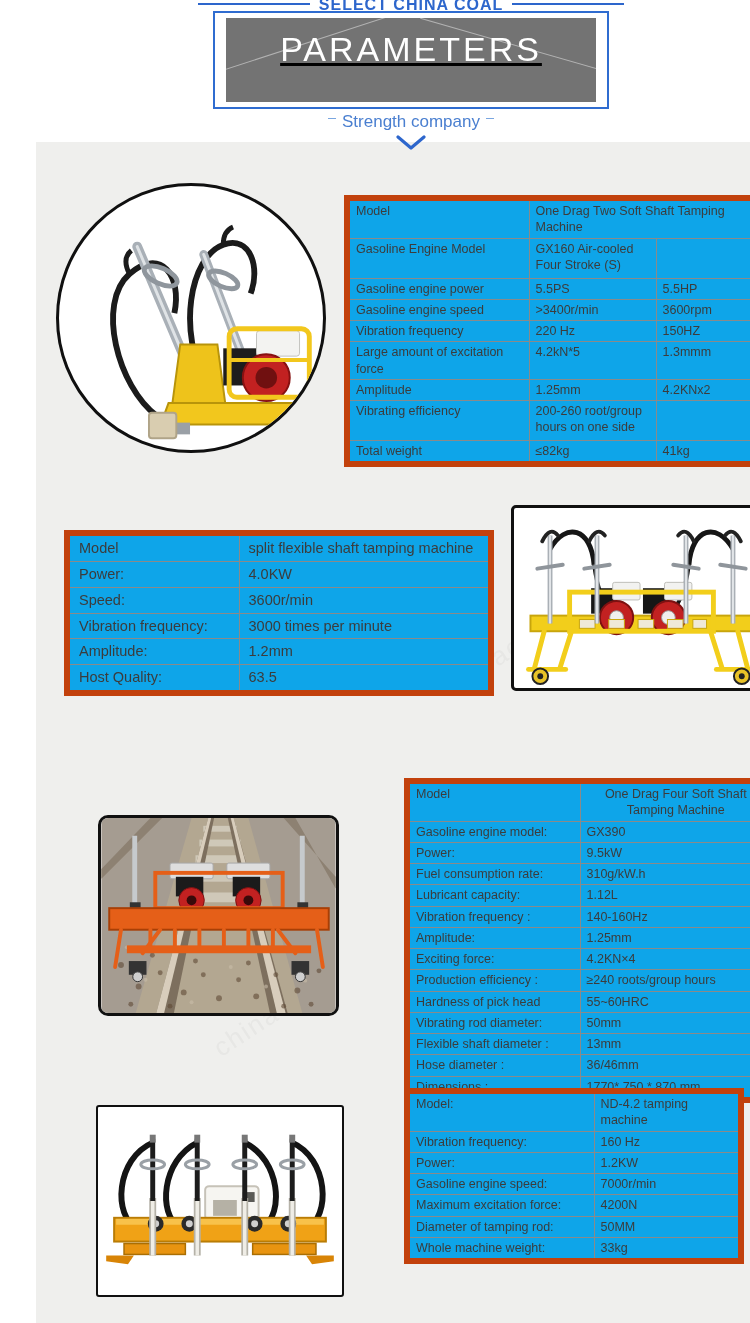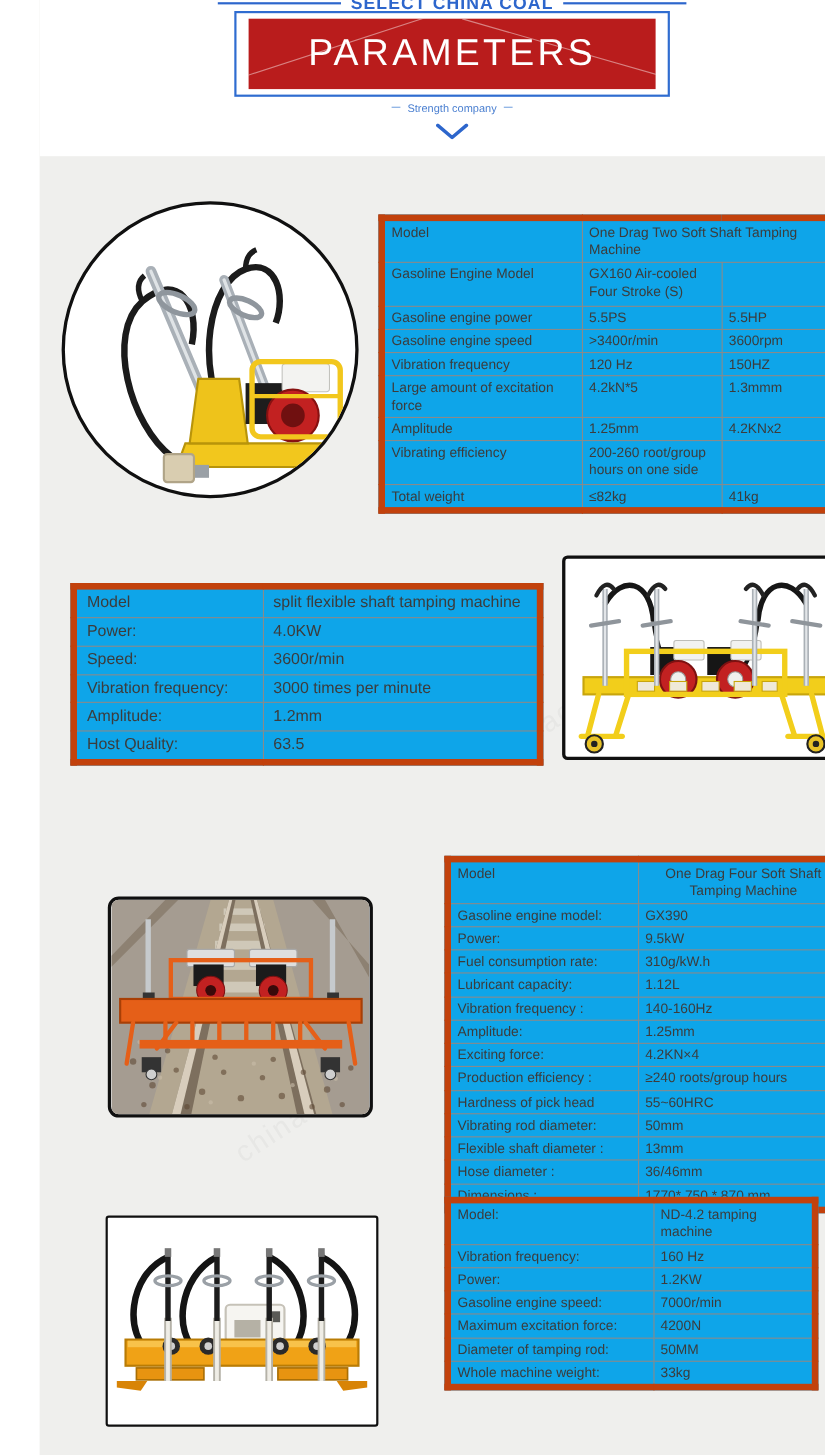--- a/index.html
+++ b/index.html
@@ -5,27 +5,27 @@
   * { margin:0; padding:0; box-sizing:border-box; }
   body { font-family:"Liberation Sans", sans-serif; background:#ffffff; }
   #canvas { position:relative; width:750px; height:1323px; background:#efefed; overflow:hidden;margin-left:36px; }
 
   
   .header { position:absolute; left:0; top:0; width:750px; height:142px; background:#ffffff; text-align:center; }
   .topline-row { position:relative; margin-top:-5px; white-space:nowrap; }
   .topline { font-size:16px; font-weight:bold; letter-spacing:1px; color:#2d66cc; vertical-align:middle; }
   .dash { display:inline-block; width:112px; height:2px; background:#2d66cc; vertical-align:middle; margin:0 9px; position:relative; top:-1px; }
   .banner { position:relative; width:396px; margin:-3px auto 0 auto; border:2px solid #2f6cd0; background:#ffffff; padding:5px 11px; }
-  .banner-inner { position:relative; height:64px; background:#b91c1c; overflow:hidden; }
+  .banner-inner { position:relative; height:84px; background:#737373; overflow:hidden;text-decoration:underline; }
   .banner-title { position:relative; display:block; line-height:62px; font-size:34px; letter-spacing:3px; color:#ffffff; }
   .banner-x { position:absolute; width:220px; height:1px; background:rgba(255,255,255,0.45); }
   .bx1 { left:-40px; top:28px; transform:rotate(-18deg); }
   .bx2 { right:-40px; top:30px; transform:rotate(16deg); }
   .subtitle-row { margin-top:3px; white-space:nowrap; }
-  .subtitle { font-size:10px; color:#4a7fd0; vertical-align:middle; }
+  .subtitle { font-size:17px; color:#4a7fd0; vertical-align:middle; }
   .tick { display:inline-block; width:8px; height:1px; background:#7aa6e0; vertical-align:middle; margin:0 6px; position:relative; top:-3px; }
   .chevron { display:block; margin:3px auto 0 auto; }
 
   
   .wm { position:absolute; font-size:26px; color:rgba(130,130,130,0.07); transform:rotate(-33deg); letter-spacing:2px; pointer-events:none; }
 
   
   .photo { position:absolute; background:#ffffff; border:3px solid #101010; overflow:hidden; }
   .ph1 { left:20px; top:183px; width:270px; height:270px; border-radius:50%; }
   .ph2 { left:475px; top:505px; width:261px; height:186px; border-radius:5px; }
@@ -125,21 +125,21 @@
       <td>5.5PS</td>
       <td>5.5HP</td>
     </tr>
     <tr class="h20">
       <td>Gasoline engine speed</td>
       <td>&gt;3400r/min</td>
       <td>3600rpm</td>
     </tr>
     <tr class="h20">
       <td>Vibration frequency</td>
-      <td>120 Hz</td>
+      <td>220 Hz</td>
       <td>150HZ</td>
     </tr>
     <tr class="h20">
       <td>Large amount of excitation force</td>
       <td>4.2kN*5</td>
       <td>1.3mmm</td>
     </tr>
     <tr class="h20">
       <td>Amplitude</td>
       <td>1.25mm</td>

